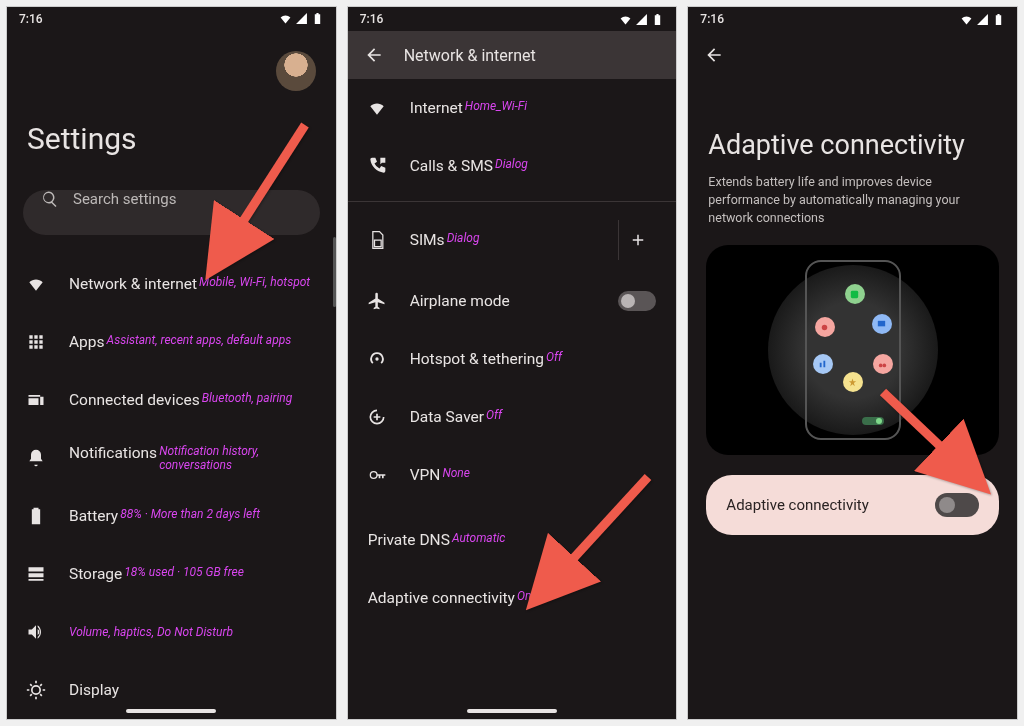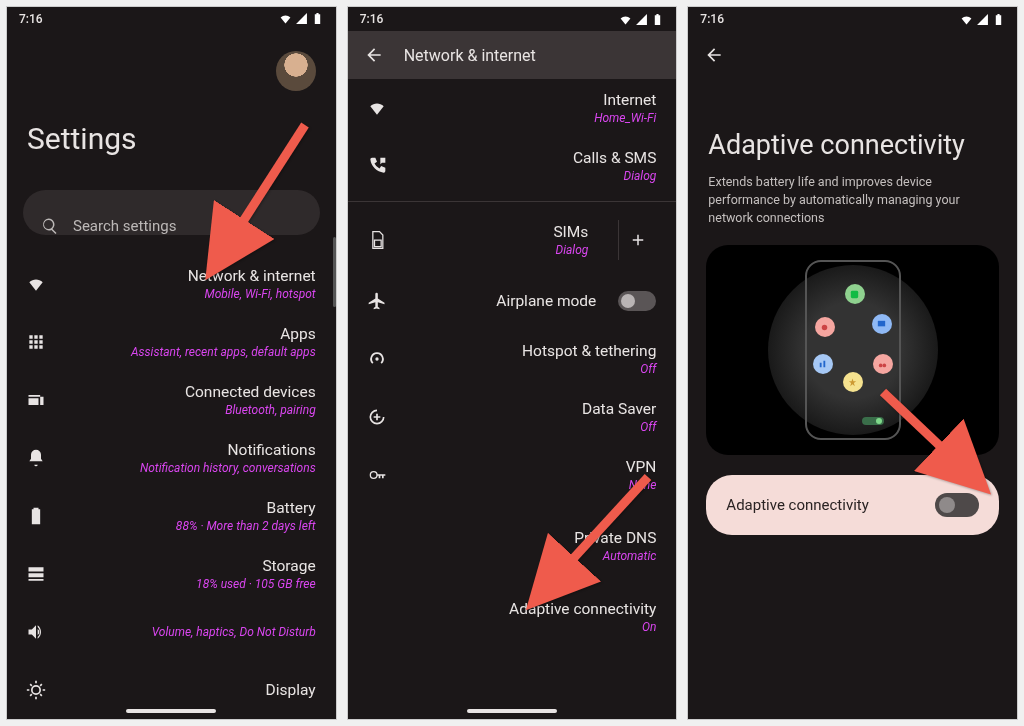--- a/index.html
+++ b/index.html
@@ -54,40 +54,40 @@
     width: 40px; height: 40px; border-radius: 50%;
     background: radial-gradient(circle at 50% 35%, #d8b090 0 35%, #5a4a3c 36% 100%);
     position: relative;
   }
   .search-pill {
     margin: 16px 16px 20px;
     background: #2f2a2b;
     border-radius: 28px;
     height: 46px;
     display: flex;
-    align-items: flex-end;
+    align-items: flex-start;
     padding: 0 18px;
     gap: 14px;
     color: #bcb8b7;
     font-size: 15px;
   }
   .list { display: flex; flex-direction: column; }
   .row {
     display: flex;
     align-items: center;
     padding: 12px 20px 12px 18px;
     gap: 22px;
     min-height: 58px;
   }
   .row.no-icon { padding-left: 20px; gap: 0; }
   .icon-slot {
     width: 22px; min-width: 22px; display:flex; align-items:center; justify-content:center;
   }
   .icon-slot svg { width: 20px; height: 20px; fill: #e8e4e3; }
-  .row-body { flex: 1; display:flex; flex-direction:column; gap:2px;align-items:flex-end; }
+  .row-body { flex: 1; display:flex; flex-direction:row; gap:2px; }
   .row-title { font-size: 15.5px; color: #e8e4e3; }
   .row-sub { font-size: 12px; color: #d946ef; font-style: italic; }
   .divider { height: 1px; background: #3b3536; margin: 6px 0; }
   .trailing { display:flex; align-items:center; }
   .plus-btn {
     width: 38px; display:flex; align-items:center; justify-content:center;
     border-left: 1px solid #3b3536; height: 40px; margin-left:8px;
   }
   .plus-btn svg { width:18px; height:18px; fill:#e8e4e3; }
   .switch {

